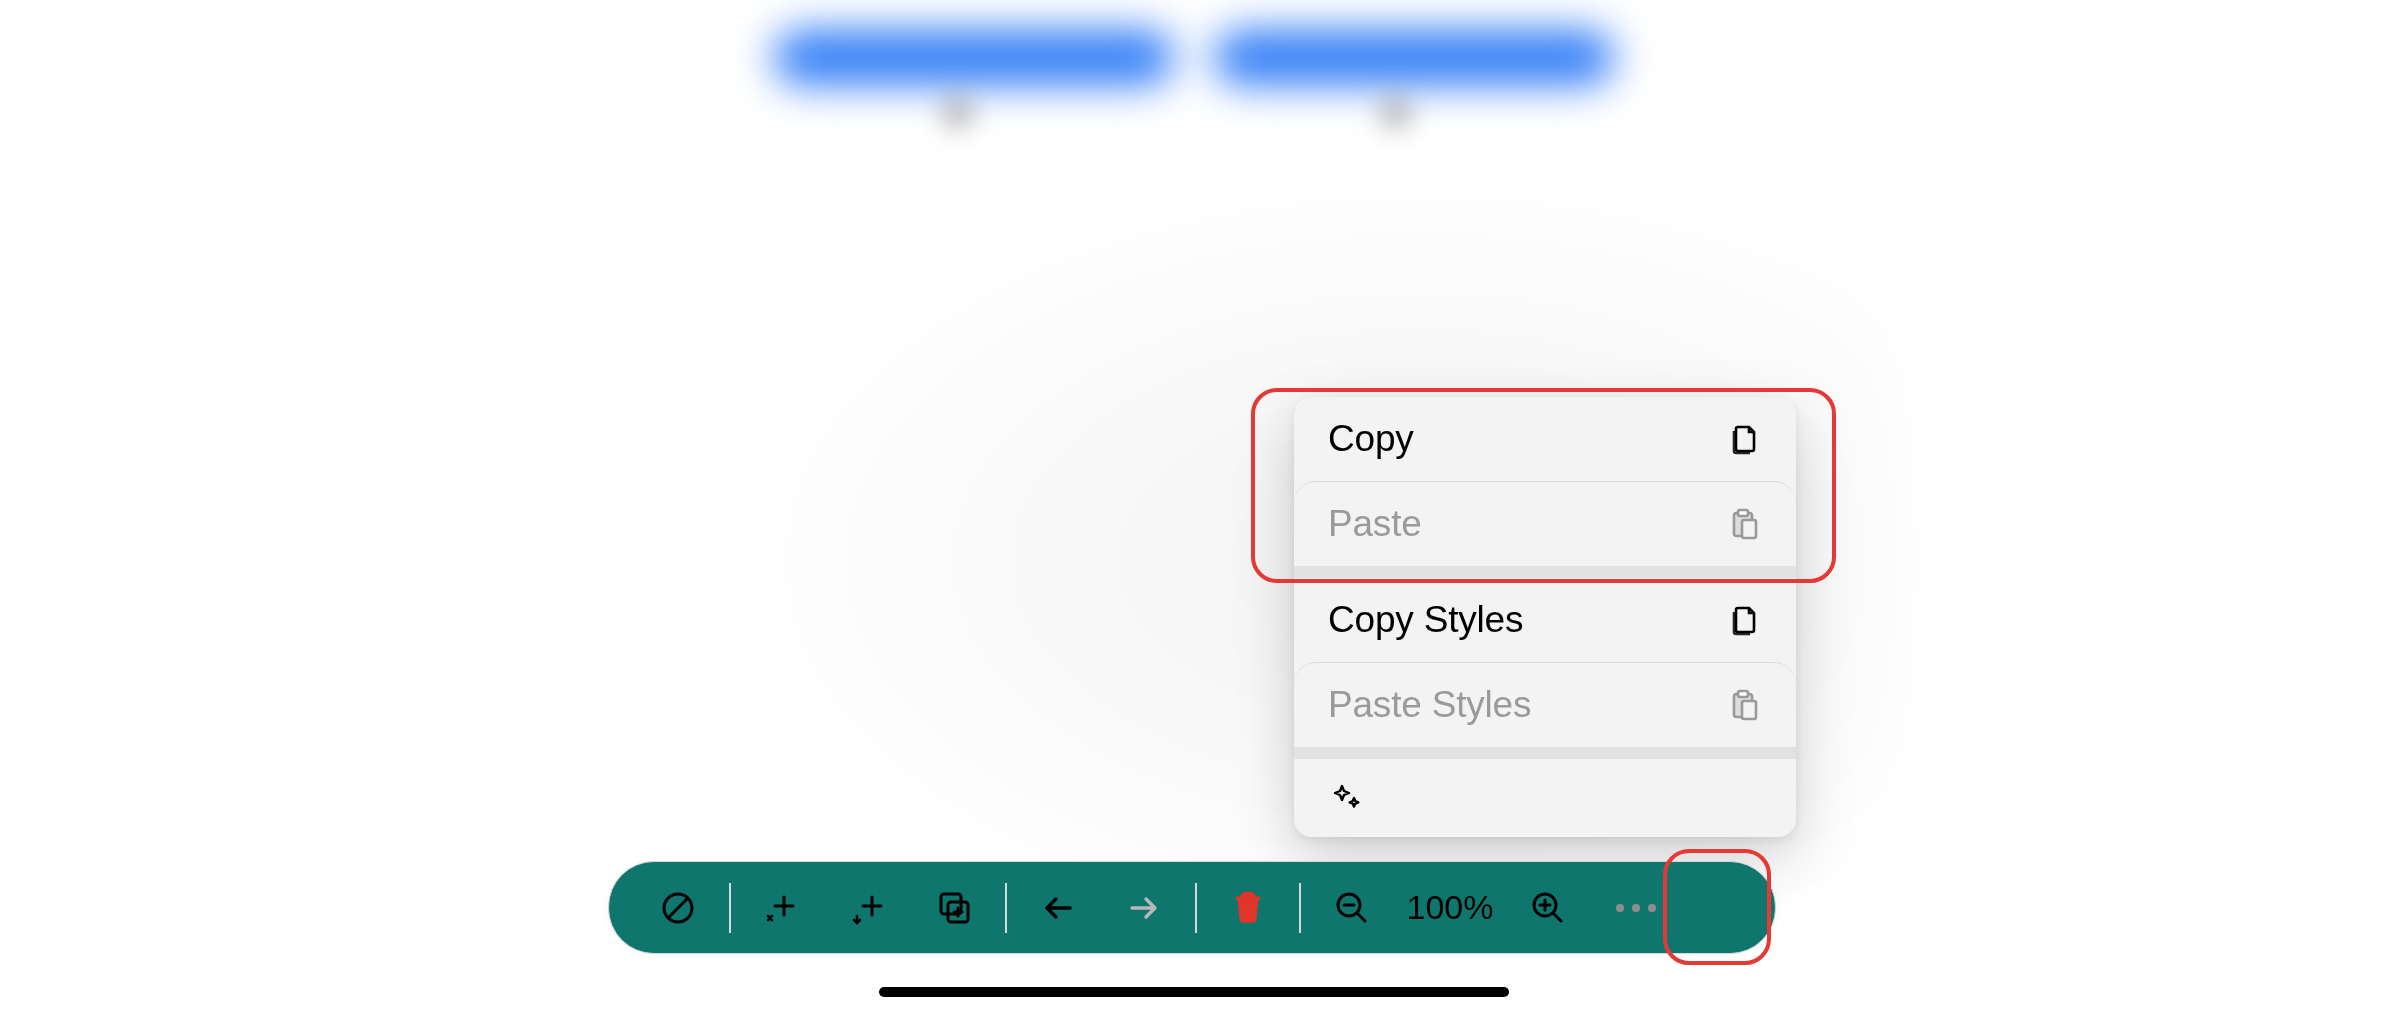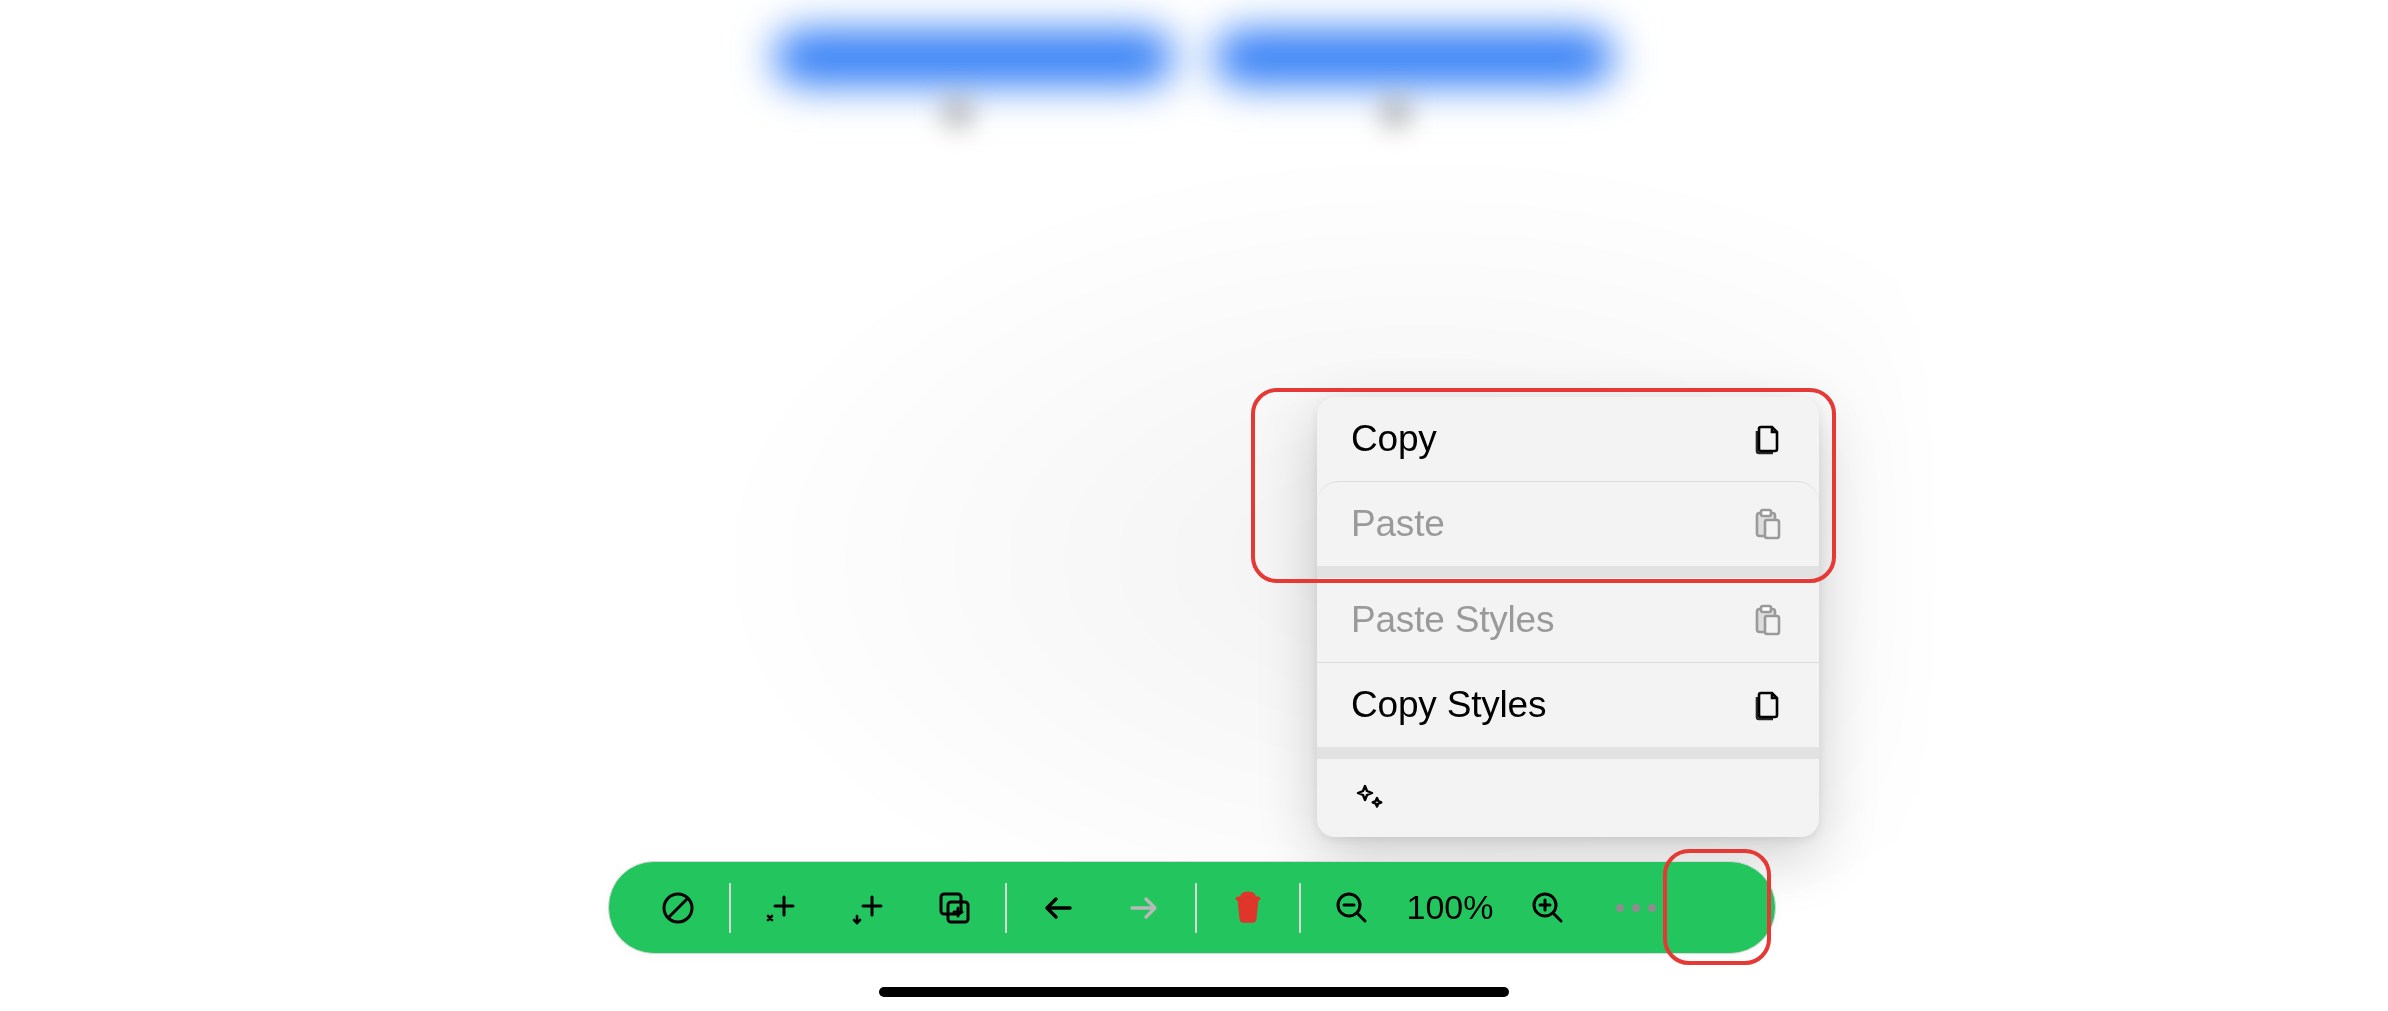--- a/index.html
+++ b/index.html
@@ -53,21 +53,20 @@
     
     .context-menu {
       position: absolute;
       top: 397px;
       left: 1294px;
       width: 502px;
       background: #f4f3f3;
       border-radius: 18px;
       box-shadow: 0 20px 60px rgba(0,0,0,0.18), 0 3px 10px rgba(0,0,0,0.08);
       overflow: hidden;
-      margin-left: 23px;
     }
     .menu-section {
       padding: 0;
     }
     .menu-item {
       display: flex;
       align-items: center;
       justify-content: space-between;
       padding: 21px 34px;
       font-size: 37px;
@@ -116,21 +115,21 @@
       height: 116px;
     }
 
     
     .toolbar {
       position: absolute;
       top: 861px;
       left: 608px;
       width: 1168px;
       height: 93px;
-      background: #22c55e;
+      background: #0f766e;
       border: 1.5px solid #d9d8d8;
       border-radius: 46px;
       display: flex;
       align-items: center;
       padding: 0 26px;
       gap: 0;
       box-shadow: 0 2px 12px rgba(0,0,0,0.03);
     }
     .tb-btn {
       width: 86px;
@@ -212,37 +211,37 @@
         <svg viewBox="0 0 36 36" fill="none" stroke="#9a9a9a" stroke-width="2.6">
           <rect x="8" y="7" width="18" height="23" rx="2.5" fill="#9a9a9a" fill-opacity="0.25"></rect>
           <rect x="12" y="4" width="10" height="6" rx="2" fill="#fff"></rect>
           <rect x="16" y="14" width="14" height="18" rx="2" fill="#f4f3f3"></rect>
         </svg>
       </span>
     </div>
   </div>
   <div class="menu-divider"></div>
   <div class="menu-section">
+    <div class="menu-item">
+      <span>Copy Styles</span>
+      <span class="menu-icon">
+        <svg viewBox="0 0 36 36" fill="none" stroke="#000" stroke-width="2.6">
+          <path d="M12 6 h11 l5 5 v17 a2 2 0 0 1 -2 2 h-14 a2 2 0 0 1 -2 -2 v-20 a2 2 0 0 1 2 -2 z"></path>
+          <path d="M23 6 v5 h5"></path>
+          <path d="M8 10 v20 a2 2 0 0 0 2 2 h14" stroke-opacity="0.85"></path>
+        </svg>
+      </span>
+    </div>
     <div class="menu-item disabled">
       <span>Paste Styles</span>
       <span class="menu-icon">
         <svg viewBox="0 0 36 36" fill="none" stroke="#9a9a9a" stroke-width="2.6">
           <rect x="8" y="7" width="18" height="23" rx="2.5" fill="#9a9a9a" fill-opacity="0.25"></rect>
           <rect x="12" y="4" width="10" height="6" rx="2" fill="#fff"></rect>
           <rect x="16" y="14" width="14" height="18" rx="2" fill="#f4f3f3"></rect>
-        </svg>
-      </span>
-    </div>
-    <div class="menu-item">
-      <span>Copy Styles</span>
-      <span class="menu-icon">
-        <svg viewBox="0 0 36 36" fill="none" stroke="#000" stroke-width="2.6">
-          <path d="M12 6 h11 l5 5 v17 a2 2 0 0 1 -2 2 h-14 a2 2 0 0 1 -2 -2 v-20 a2 2 0 0 1 2 -2 z"></path>
-          <path d="M23 6 v5 h5"></path>
-          <path d="M8 10 v20 a2 2 0 0 0 2 2 h14" stroke-opacity="0.85"></path>
         </svg>
       </span>
     </div>
   </div>
   <div class="menu-divider"></div>
   <div class="menu-section">
     <div class="menu-item">
       <span class="menu-icon">
         <svg viewBox="0 0 36 36" fill="none" stroke="#000" stroke-width="2.4">
           <path d="M14 6 l2 5 l5 2 l-5 2 l-2 5 l-2 -5 l-5 -2 l5 -2 z" stroke-linejoin="round"></path>

